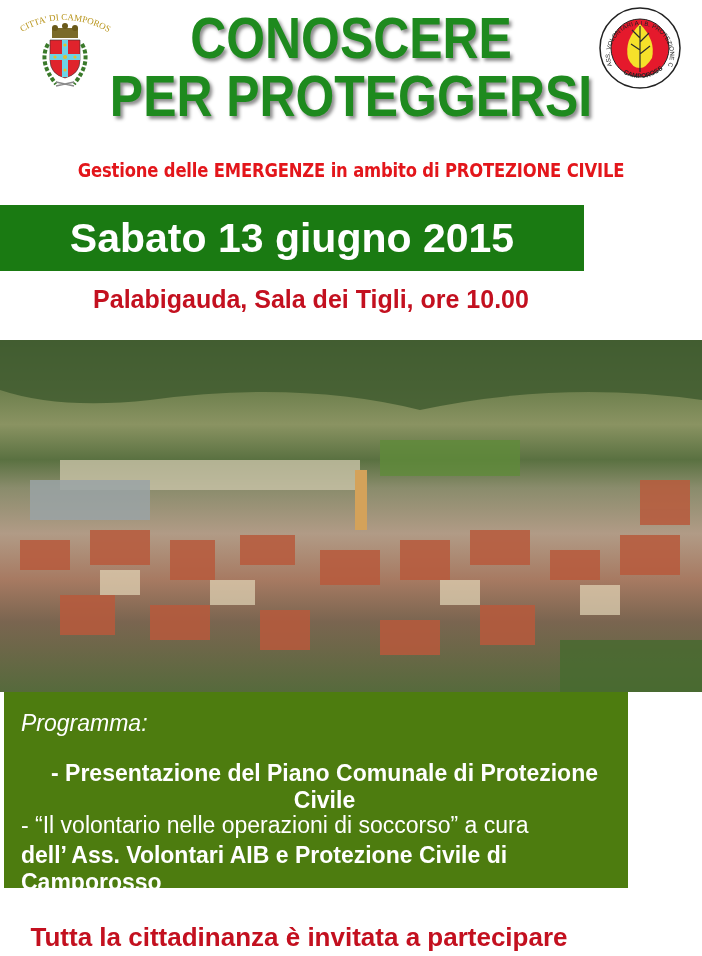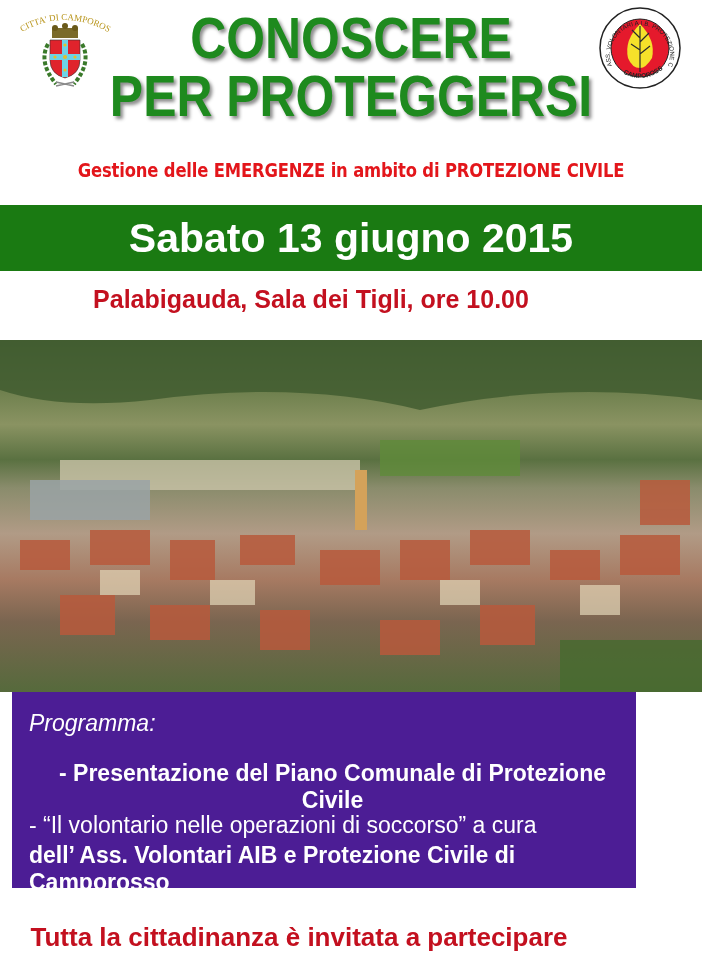--- a/index.html
+++ b/index.html
@@ -4,26 +4,26 @@
 <style>
   html,body{margin:0;padding:0;}
   body{width:702px;height:956px;background:#ffffff;position:relative;overflow:hidden;font-family:"Liberation Sans",sans-serif;}
   .abs{position:absolute;}
   .title{left:0;width:702px;text-align:center;color:#1e8a1e;font-weight:bold;font-family:"Liberation Sans",sans-serif;
     text-shadow:3px 3px 4px rgba(0,0,0,0.45);transform:scaleX(0.86);transform-origin:center;}
   #t1{top:6px;font-size:58px;line-height:64px;}
   #t2{top:64px;font-size:58px;line-height:64px;}
   #subtitle{top:158px;left:0;width:702px;text-align:center;color:#e3161b;font-weight:bold;font-size:20px;
     font-family:"DejaVu Sans",sans-serif;transform:scaleX(0.82);transform-origin:center;letter-spacing:-0.2px;}
-  #dateband{top:205px;left:0;width:702px;height:66px;background:#1a7a12;}
+  #dateband{top:205px;left:0;width:584px;height:66px;background:#1a7a12;}
   #date{width:100%;text-align:center;color:#ffffff;font-weight:bold;font-size:41px;line-height:66px;}
   #venue{top:283px;left:0;width:622px;text-align:center;color:#c3101f;font-weight:bold;font-size:25px;line-height:32px;}
   #photo{top:340px;left:0;width:702px;height:352px;overflow:hidden;
     background:linear-gradient(180deg,#4f6a3b 0%,#6d7f4d 14%,#8a9362 24%,#5a7141 34%,#8a8c6c 42%,#b19b86 55%,#a77a62 68%,#7a6550 80%,#566a3c 100%);}
-  #programma{top:692px;left:12px;width:624px;height:196px;background:#4c1d95;}
+  #programma{top:692px;left:4px;width:624px;height:196px;background:#4d7c0f;}
   .prog-text{color:#ffffff;position:absolute;left:17px;}
   #prog-head{top:18px;font-style:italic;font-size:23px;}
   #prog-1{top:68px;font-weight:bold;font-size:23px;text-align:center;}
   #prog-2a{top:120px;font-weight:normal;font-size:23px;}
   #prog-2b{top:150px;font-weight:bold;font-size:23px;}
   #footer{top:920px;left:0;width:598px;text-align:center;color:#c3101f;font-weight:bold;font-size:26px;line-height:34px;}
   .logo{position:absolute;}
 </style>
 </head>
 <body>

